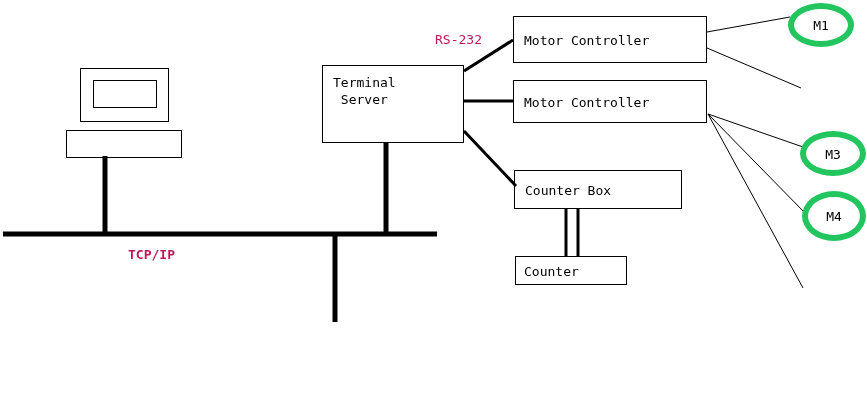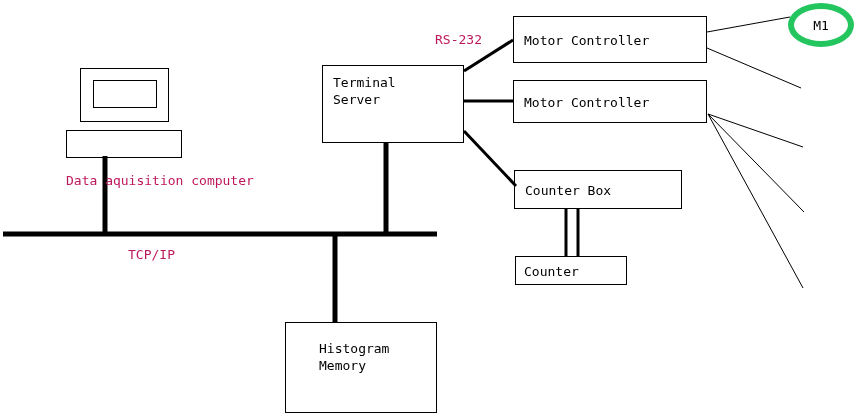--- a/index.html
+++ b/index.html
@@ -113,53 +113,54 @@
     <line x1="707" y1="48" x2="801" y2="88" stroke="#000" stroke-width="1"></line>
 
     <line x1="708" y1="114" x2="803" y2="147" stroke="#000" stroke-width="1"></line>
     <line x1="708" y1="114" x2="804" y2="212" stroke="#000" stroke-width="1"></line>
     <line x1="708" y1="114" x2="803" y2="288" stroke="#000" stroke-width="1"></line>
   </svg>
 
   <div class="monitor-outer" style="left:80px; top:68px; width:89px; height:54px;"></div>
   <div class="monitor-screen" style="left:93px; top:80px; width:64px; height:28px;"></div>
   <div class="keyboard" style="left:66px; top:130px; width:116px; height:28px;"></div>
-  <div class="free-label" style="left:66px; top:172px;">Data aquisition computer</div>
 
-  <div class="node" style="left:322px; top:65px; width:142px; height:78px;">
+  <div class="node" style="left:322px; top:65px; width:142px; height:78px;text-align:center;">
     <div class="node-label box-label-tl">Terminal
 Server</div>
   </div>
 
   <div class="node" style="left:513px; top:16px; width:194px; height:47px;">
     <div class="node-label" style="left:10px; top:15px;">Motor Controller</div>
   </div>
 
   <div class="node" style="left:513px; top:80px; width:194px; height:43px;">
     <div class="node-label" style="left:10px; top:13px;">Motor Controller</div>
   </div>
 
   <div class="node" style="left:514px; top:170px; width:168px; height:39px;">
     <div class="node-label" style="left:10px; top:11px;">Counter Box</div>
   </div>
 
   <div class="node" style="left:515px; top:256px; width:112px; height:29px;">
     <div class="node-label" style="left:8px; top:6px;">Counter</div>
   </div>
 
-  <div class="node" style="left:285px; top:322px; width:152px; height:91px;">
-    <div class="node-label" style="left:33px; top:17px;">Histogram
-Memory</div>
-  </div>
 
   <div class="motor" style="left:788px; top:3px; width:66px; height:44px;">
     <div class="node-label">M1</div>
   </div>
 
 
+  <div class="motor" style="left:800px; top:131px; width:66px; height:45px;">
+    <div class="node-label">M3</div>
+  </div>
 
+  <div class="motor" style="left:802px; top:191px; width:64px; height:50px;">
+    <div class="node-label">M4</div>
+  </div>
 
 
   <div class="free-label" style="left:435px; top:31px;">RS-232</div>
 
-  <div class="free-label" style="left:128px; top:246px;">TCP/IP</div>
+  <div class="free-label" style="left:128px; top:246px;font-weight:bold;">TCP/IP</div>
 
 </div>
 
 </body></html>

